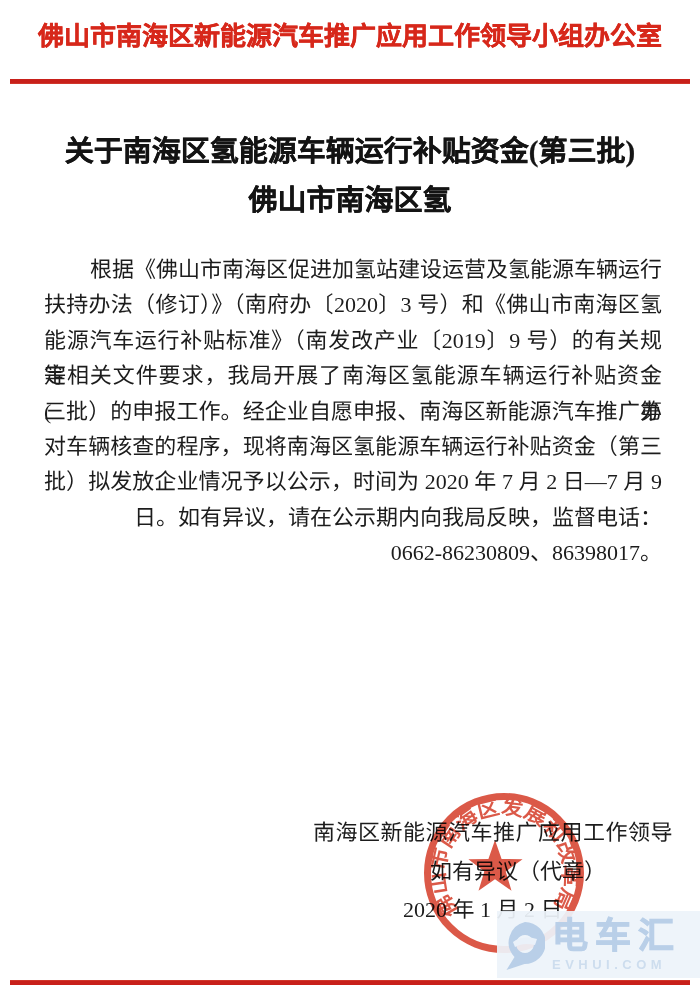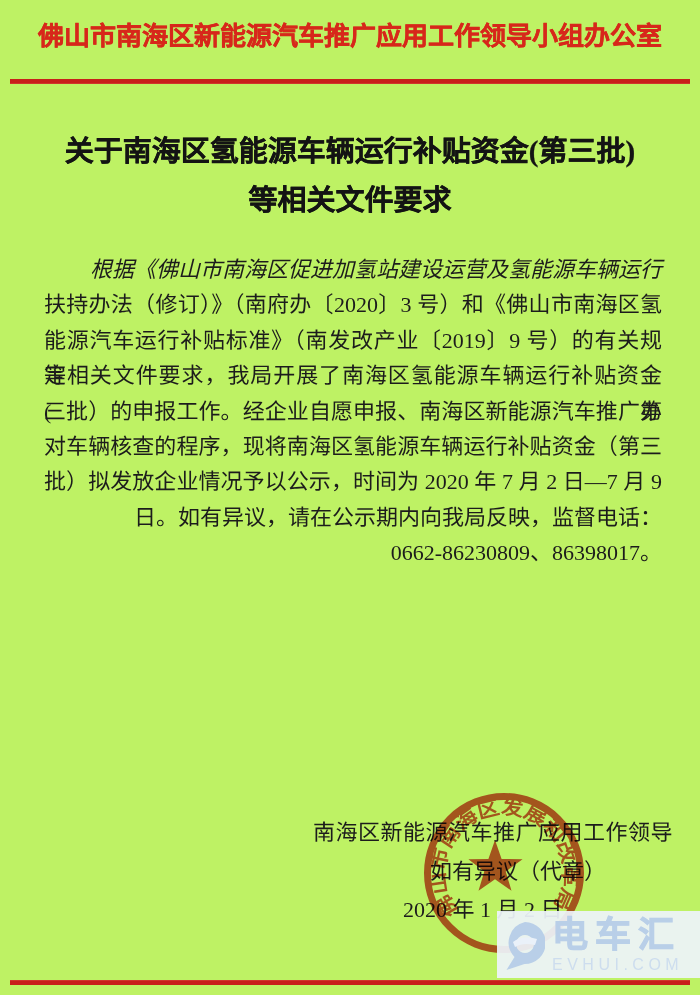--- a/index.html
+++ b/index.html
@@ -1,21 +1,21 @@
 <!DOCTYPE html>
 <html lang="zh-CN"><head>
 <meta charset="utf-8">
 <style>
   * { margin:0; padding:0; box-sizing:border-box; }
   html,body { background:#e9e9e9; }
   .page {
     position:relative;
     width:700px; height:995px;
     margin:0 auto;
-    background:#bef264;
+    background:#ffffff;
     overflow:hidden;
     font-family:"Liberation Serif","DejaVu Serif",serif;
     color:#1d1d1d;
   }
   
   .org-head {
     position:absolute; top:15px; left:0; width:100%;
     text-align:center;
     font-size:26px; font-weight:bold; letter-spacing:0;
     color:#d7281b;
@@ -39,21 +39,21 @@
     line-height:49px;
     -webkit-text-stroke:0.3px #141414;
   }
   
   .body-text {
     position:absolute; top:252px; left:44px; width:618px;
     font-size:22px; line-height:35.4px; color:#1c1c1c;
   }
   .bline { height:35.4px; white-space:nowrap;text-align:right; }
   .bline.just { white-space:normal; text-align:justify; text-align-last:justify; }
-  .bline.indent { text-indent:46px;font-style:italic; }
+  .bline.indent { text-indent:46px; }
   
   .attachment {
     position:absolute; top:650px; left:44px; width:618px;
     font-size:22px; line-height:35.4px; color:#1c1c1c;
   }
   .att-l1 { padding-left:46px; }
   .att-l2 { padding-left:113px; }
   
   .sig-line { position:absolute; font-size:22px; color:#1c1c1c; white-space:nowrap; }
   .sig-1 { left:313px; top:814px; letter-spacing:0.5px; }
@@ -72,35 +72,35 @@
     padding-left:4px;
   }
   .wm-text { display:flex; flex-direction:column; line-height:1; }
   .wm-brand {
     font-family:"Liberation Sans","DejaVu Sans",sans-serif;
     font-size:36px; font-weight:bold; color:#b9cfe8; letter-spacing:7px;
     -webkit-text-stroke:1px #b9cfe8;
   }
   .wm-domain {
     font-family:"Liberation Sans","DejaVu Sans",sans-serif;
-    font-size:16px; color:#cdddee; letter-spacing:4.5px; margin-top:4px; font-weight:normal;
+    font-size:13px; color:#cdddee; letter-spacing:4.5px; margin-top:4px; font-weight:bold;
   }
 </style>
 </head>
 <body>
 
 <div class="page">
 
   <div class="org-head">佛山市南海区新能源汽车推广应用工作领导小组办公室</div>
 
   <div class="rule-top"></div>
 
   <div class="doc-title">
     <div>关于南海区氢能源车辆运行补贴资金(第三批)</div>
-    <div>等相关文件要求</div>
+    <div>佛山市南海区氢</div>
   </div>
 
   <div class="body-text">
     <div class="bline just indent">根据《佛山市南海区促进加氢站建设运营及氢能源车辆运行</div>
     <div class="bline just">扶持办法（修订）》（南府办〔2020〕3 号）和《佛山市南海区氢</div>
     <div class="bline just">能源汽车运行补贴标准》（南发改产业〔2019〕9 号）的有关规定</div>
     <div class="bline just">等相关文件要求，我局开展了南海区氢能源车辆运行补贴资金(第</div>
     <div class="bline just">三批）的申报工作。经企业自愿申报、南海区新能源汽车推广办</div>
     <div class="bline just">对车辆核查的程序，现将南海区氢能源车辆运行补贴资金（第三</div>
     <div class="bline just">批）拟发放企业情况予以公示，时间为 2020 年 7 月 2 日—7 月 9</div>

